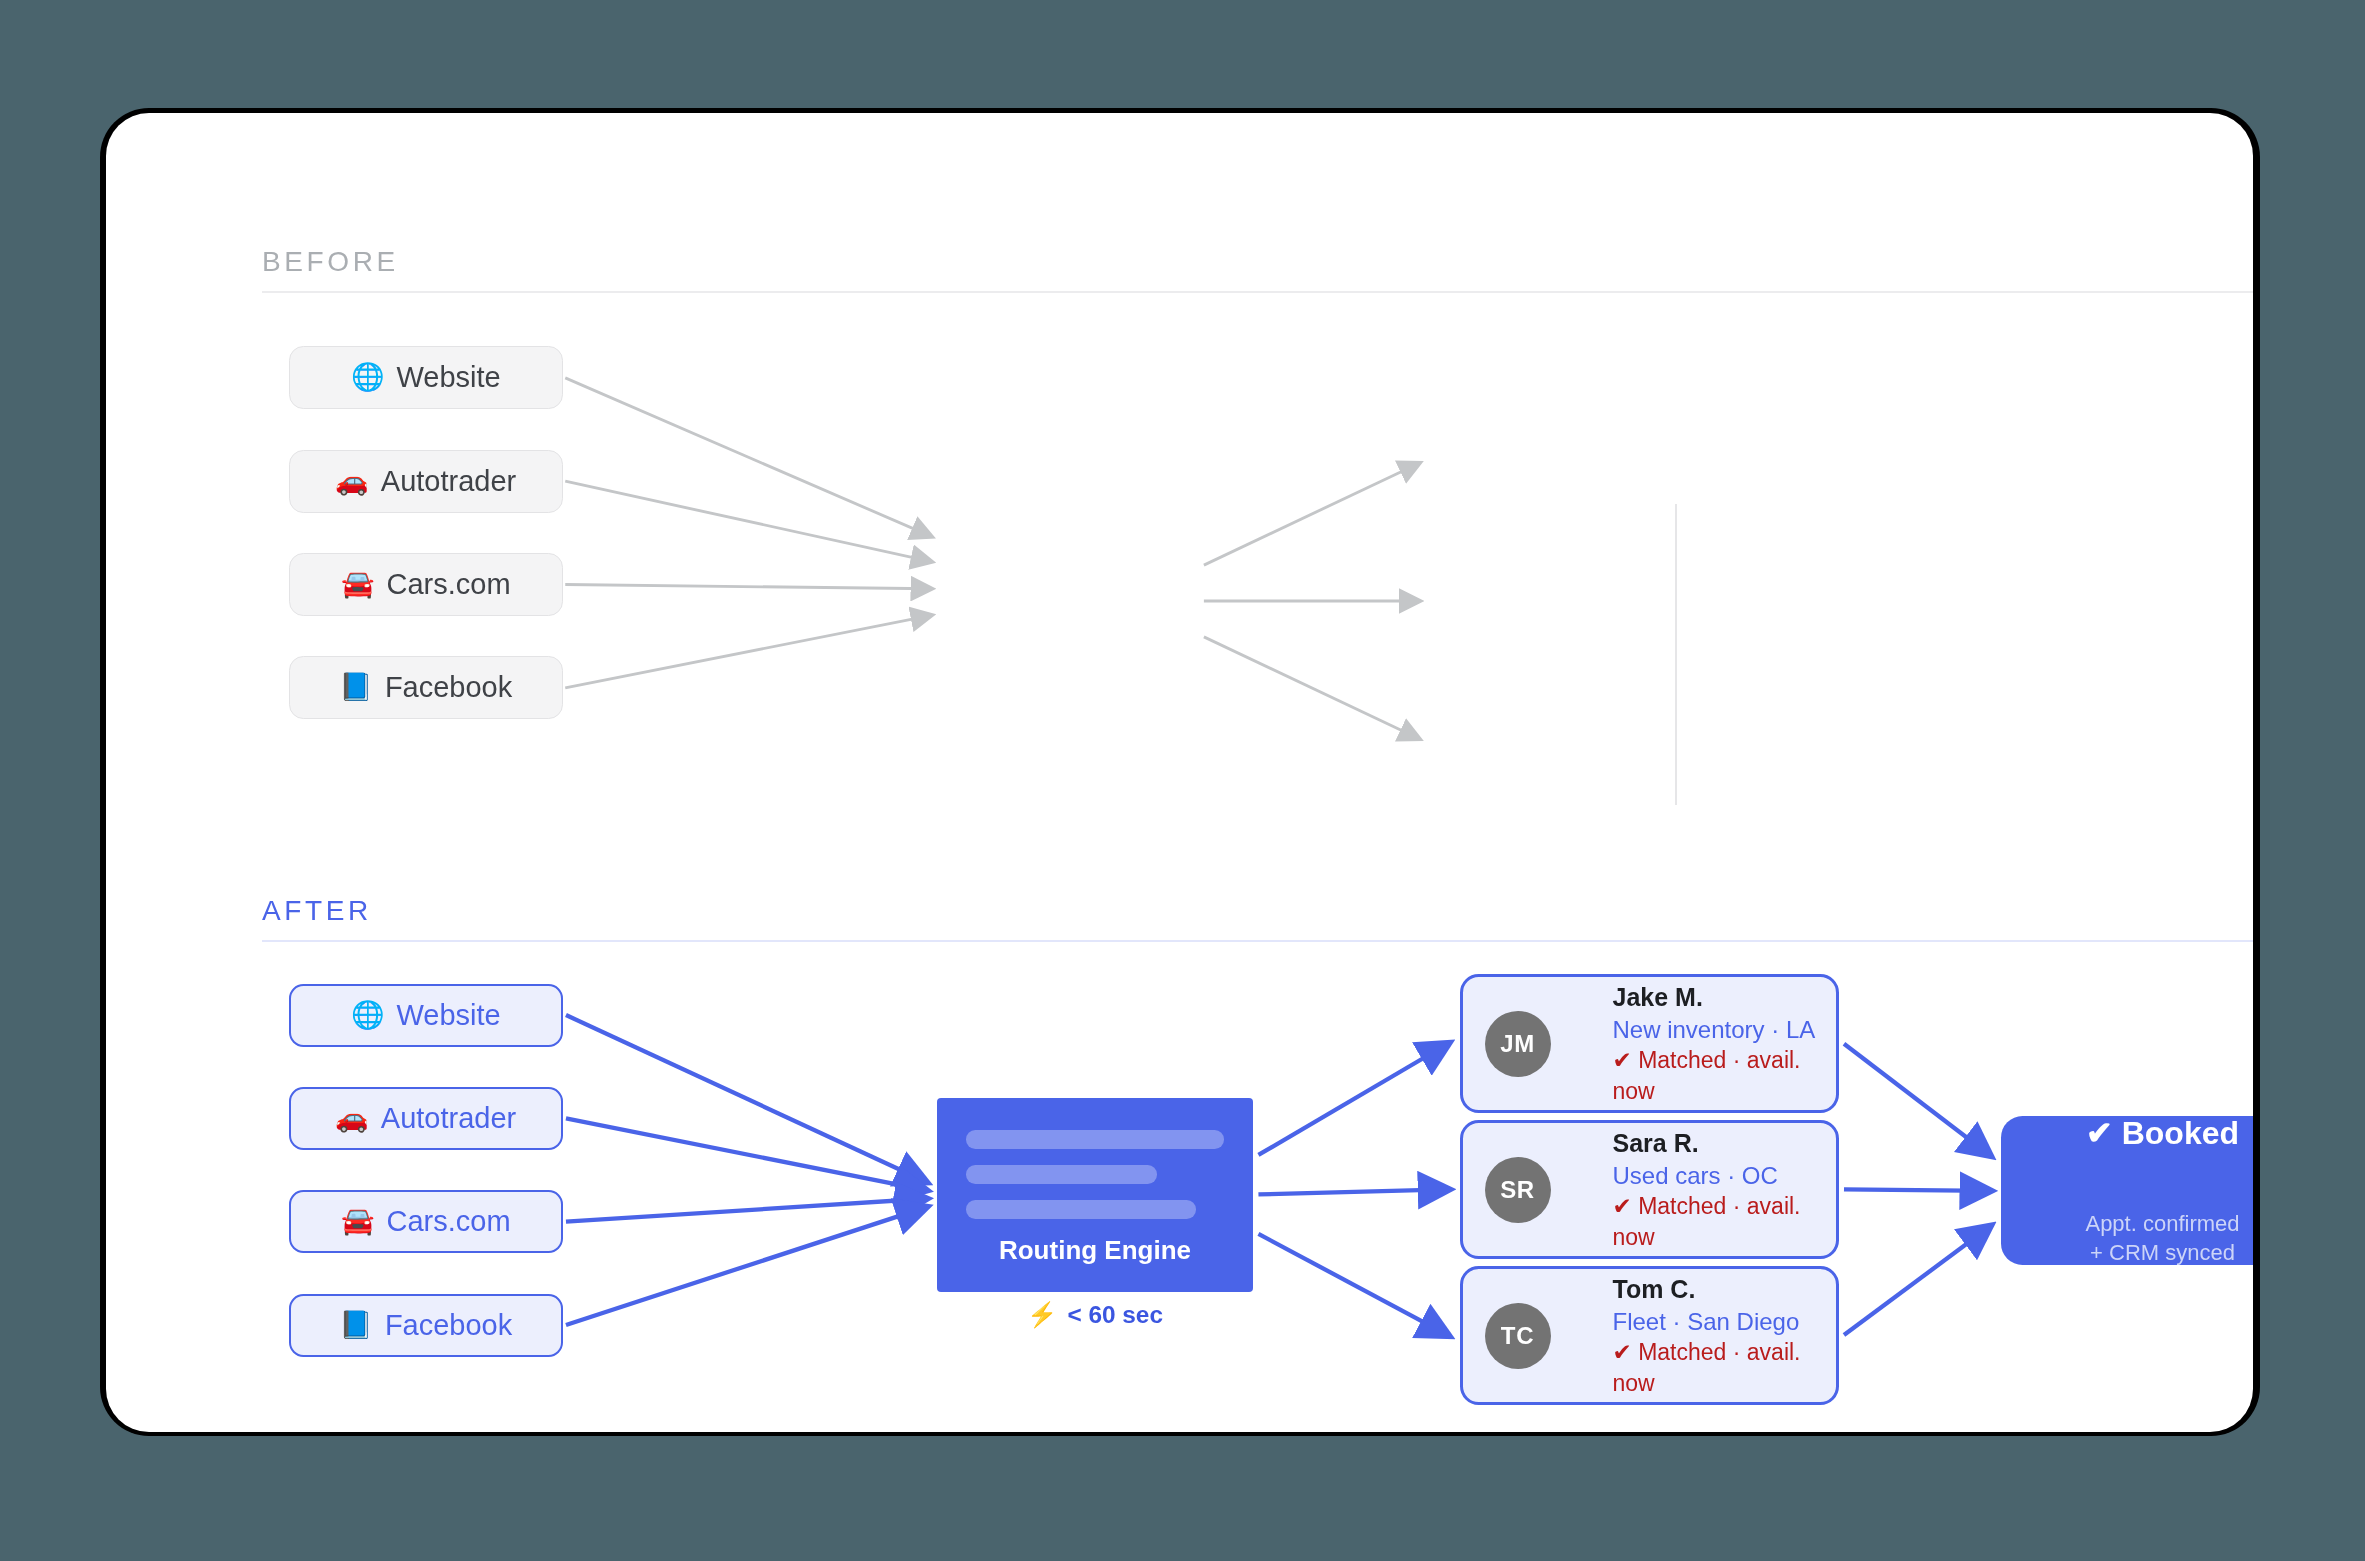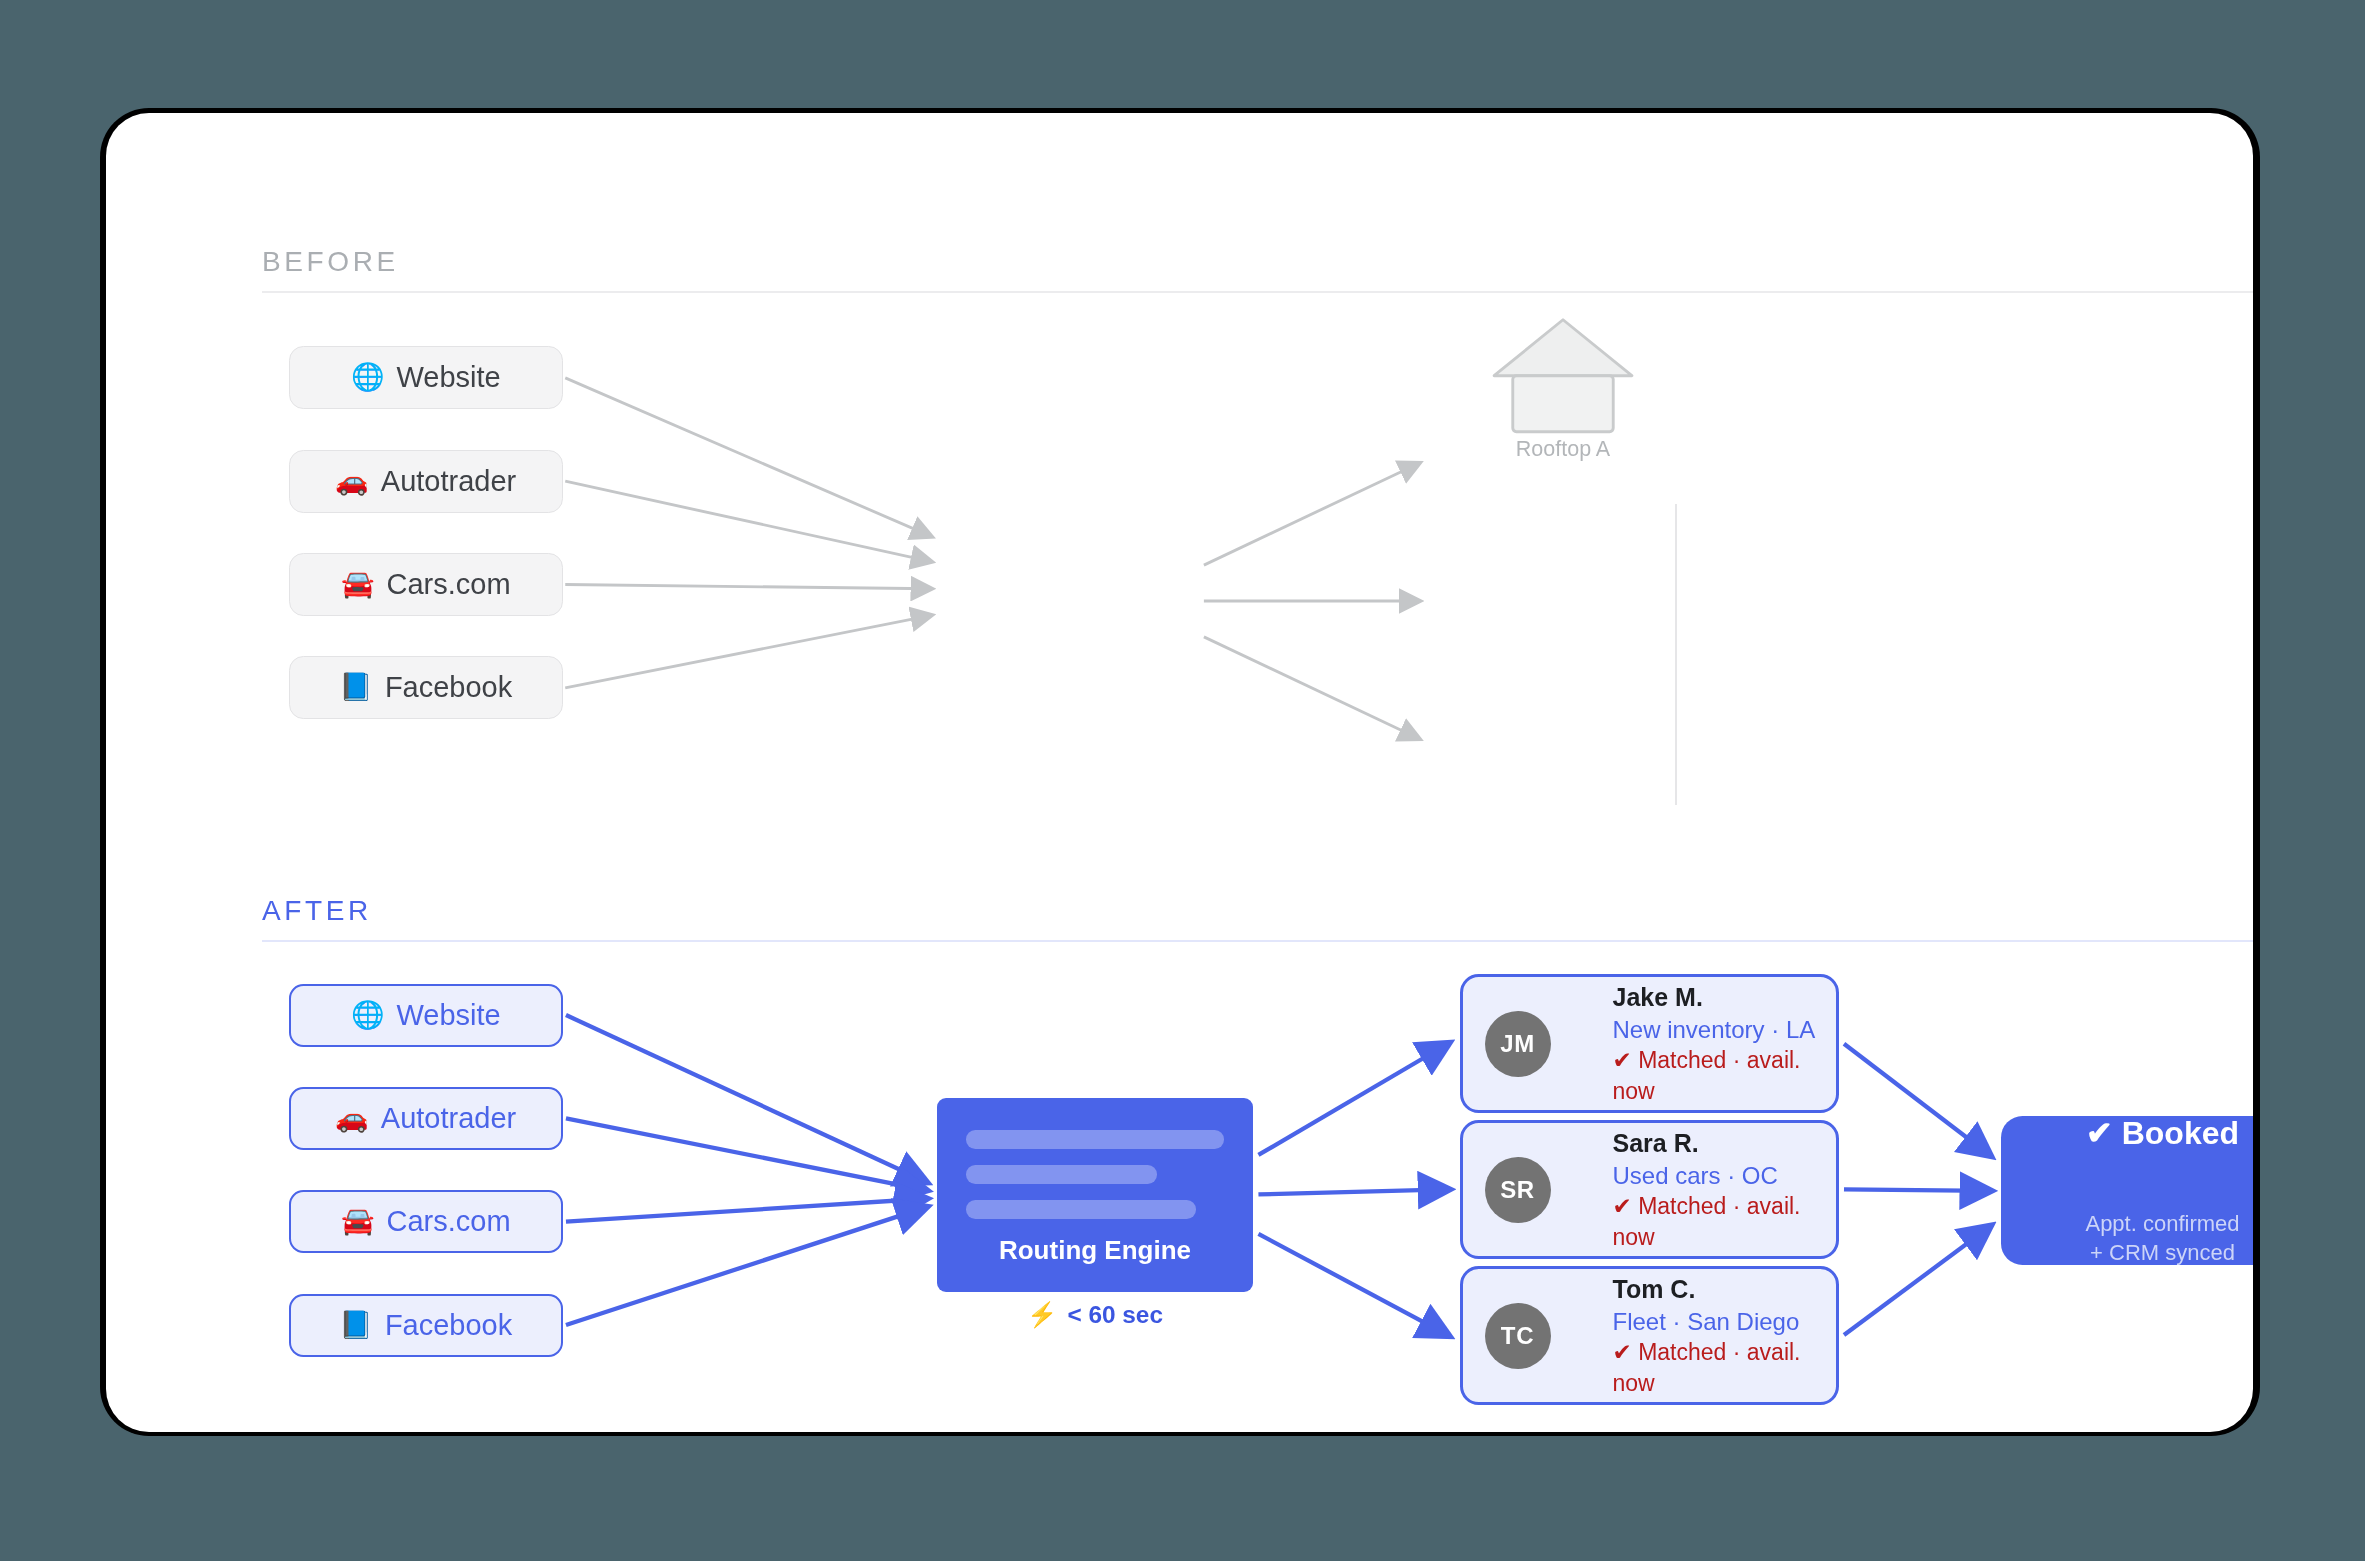--- a/index.html
+++ b/index.html
@@ -143,21 +143,21 @@
   }
 
   
   #routing-engine {
     position: absolute;
     left: 831px;
     top: 985px;
     width: 316px;
     height: 194px;
     background: #4a64e8;
-    border-radius: 9px;
+    border-radius: 4px;
     padding: 32px 29px 0 29px;
   }
   .re-bar {
     height: 18.7px;
     border-radius: 9.3px;
     background: #8294f0;
     margin-bottom: 16.5px;
   }
   #re-bar-1 { width: 100%; }
   #re-bar-2 { width: 74%; }
@@ -300,27 +300,20 @@
       <path d="M640,513 L1150,625"></path>
       <path d="M640,657 L1150,663"></path>
       <path d="M640,801 L1150,700"></path>
       <path d="M1530,630 L1830,488"></path>
       <path d="M1530,680 L1830,680"></path>
       <path d="M1530,730 L1830,872"></path>
     </g>
   </svg>
 
 
-  <div id="rooftop-a" class="rooftop">
-    <svg class="house" viewBox="0 0 200 170">
-      <path d="M100,8 L196,86 L4,86 Z" fill="#eeefef" stroke="#c9cbcc" stroke-width="4" stroke-linejoin="round"></path>
-      <rect x="30" y="86" width="140" height="78" rx="5" fill="#f1f2f2" stroke="#c9cbcc" stroke-width="4"></rect>
-    </svg>
-    <span class="rooftop-label">Rooftop A</span>
-  </div>
 
   <div id="rooftop-divider"></div>
 
   <div id="after-label" class="section-label">AFTER</div>
   <div id="after-rule" class="section-rule"></div>
 
   <div id="chip-after-website" class="chip after-chip">
     <span class="chip-emoji">🌐</span>
     <span>Website</span>
   </div>

